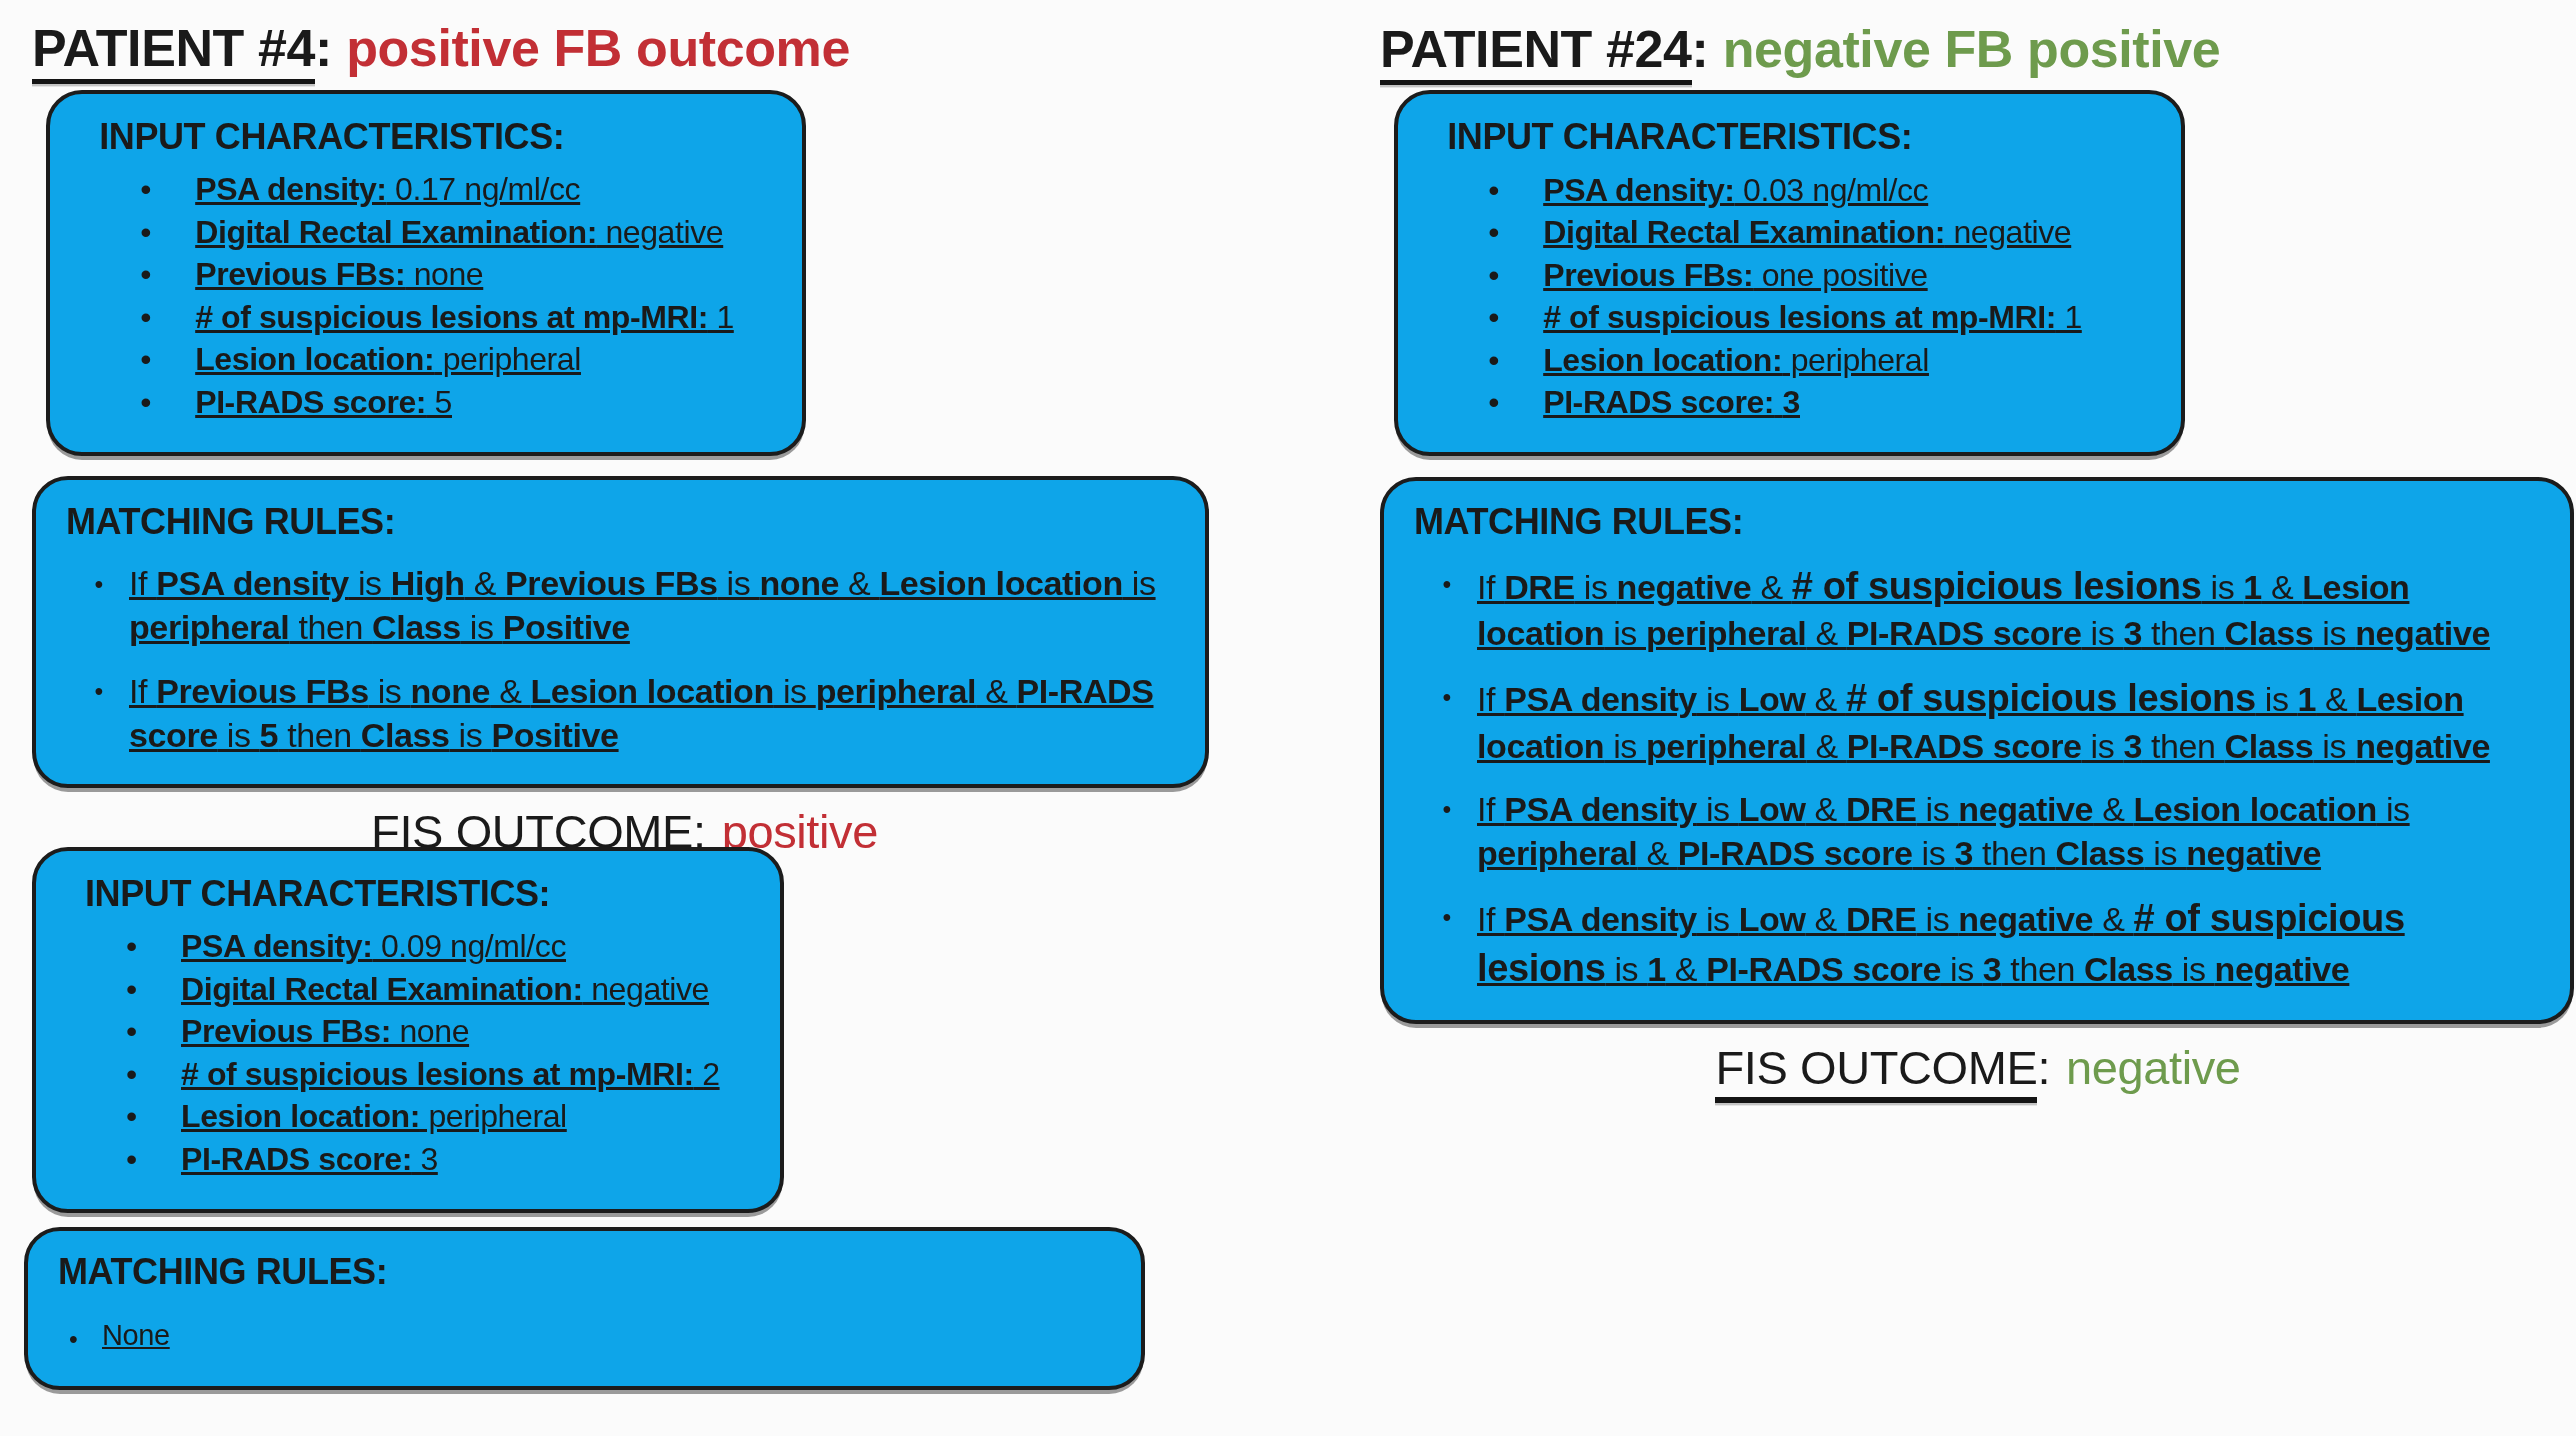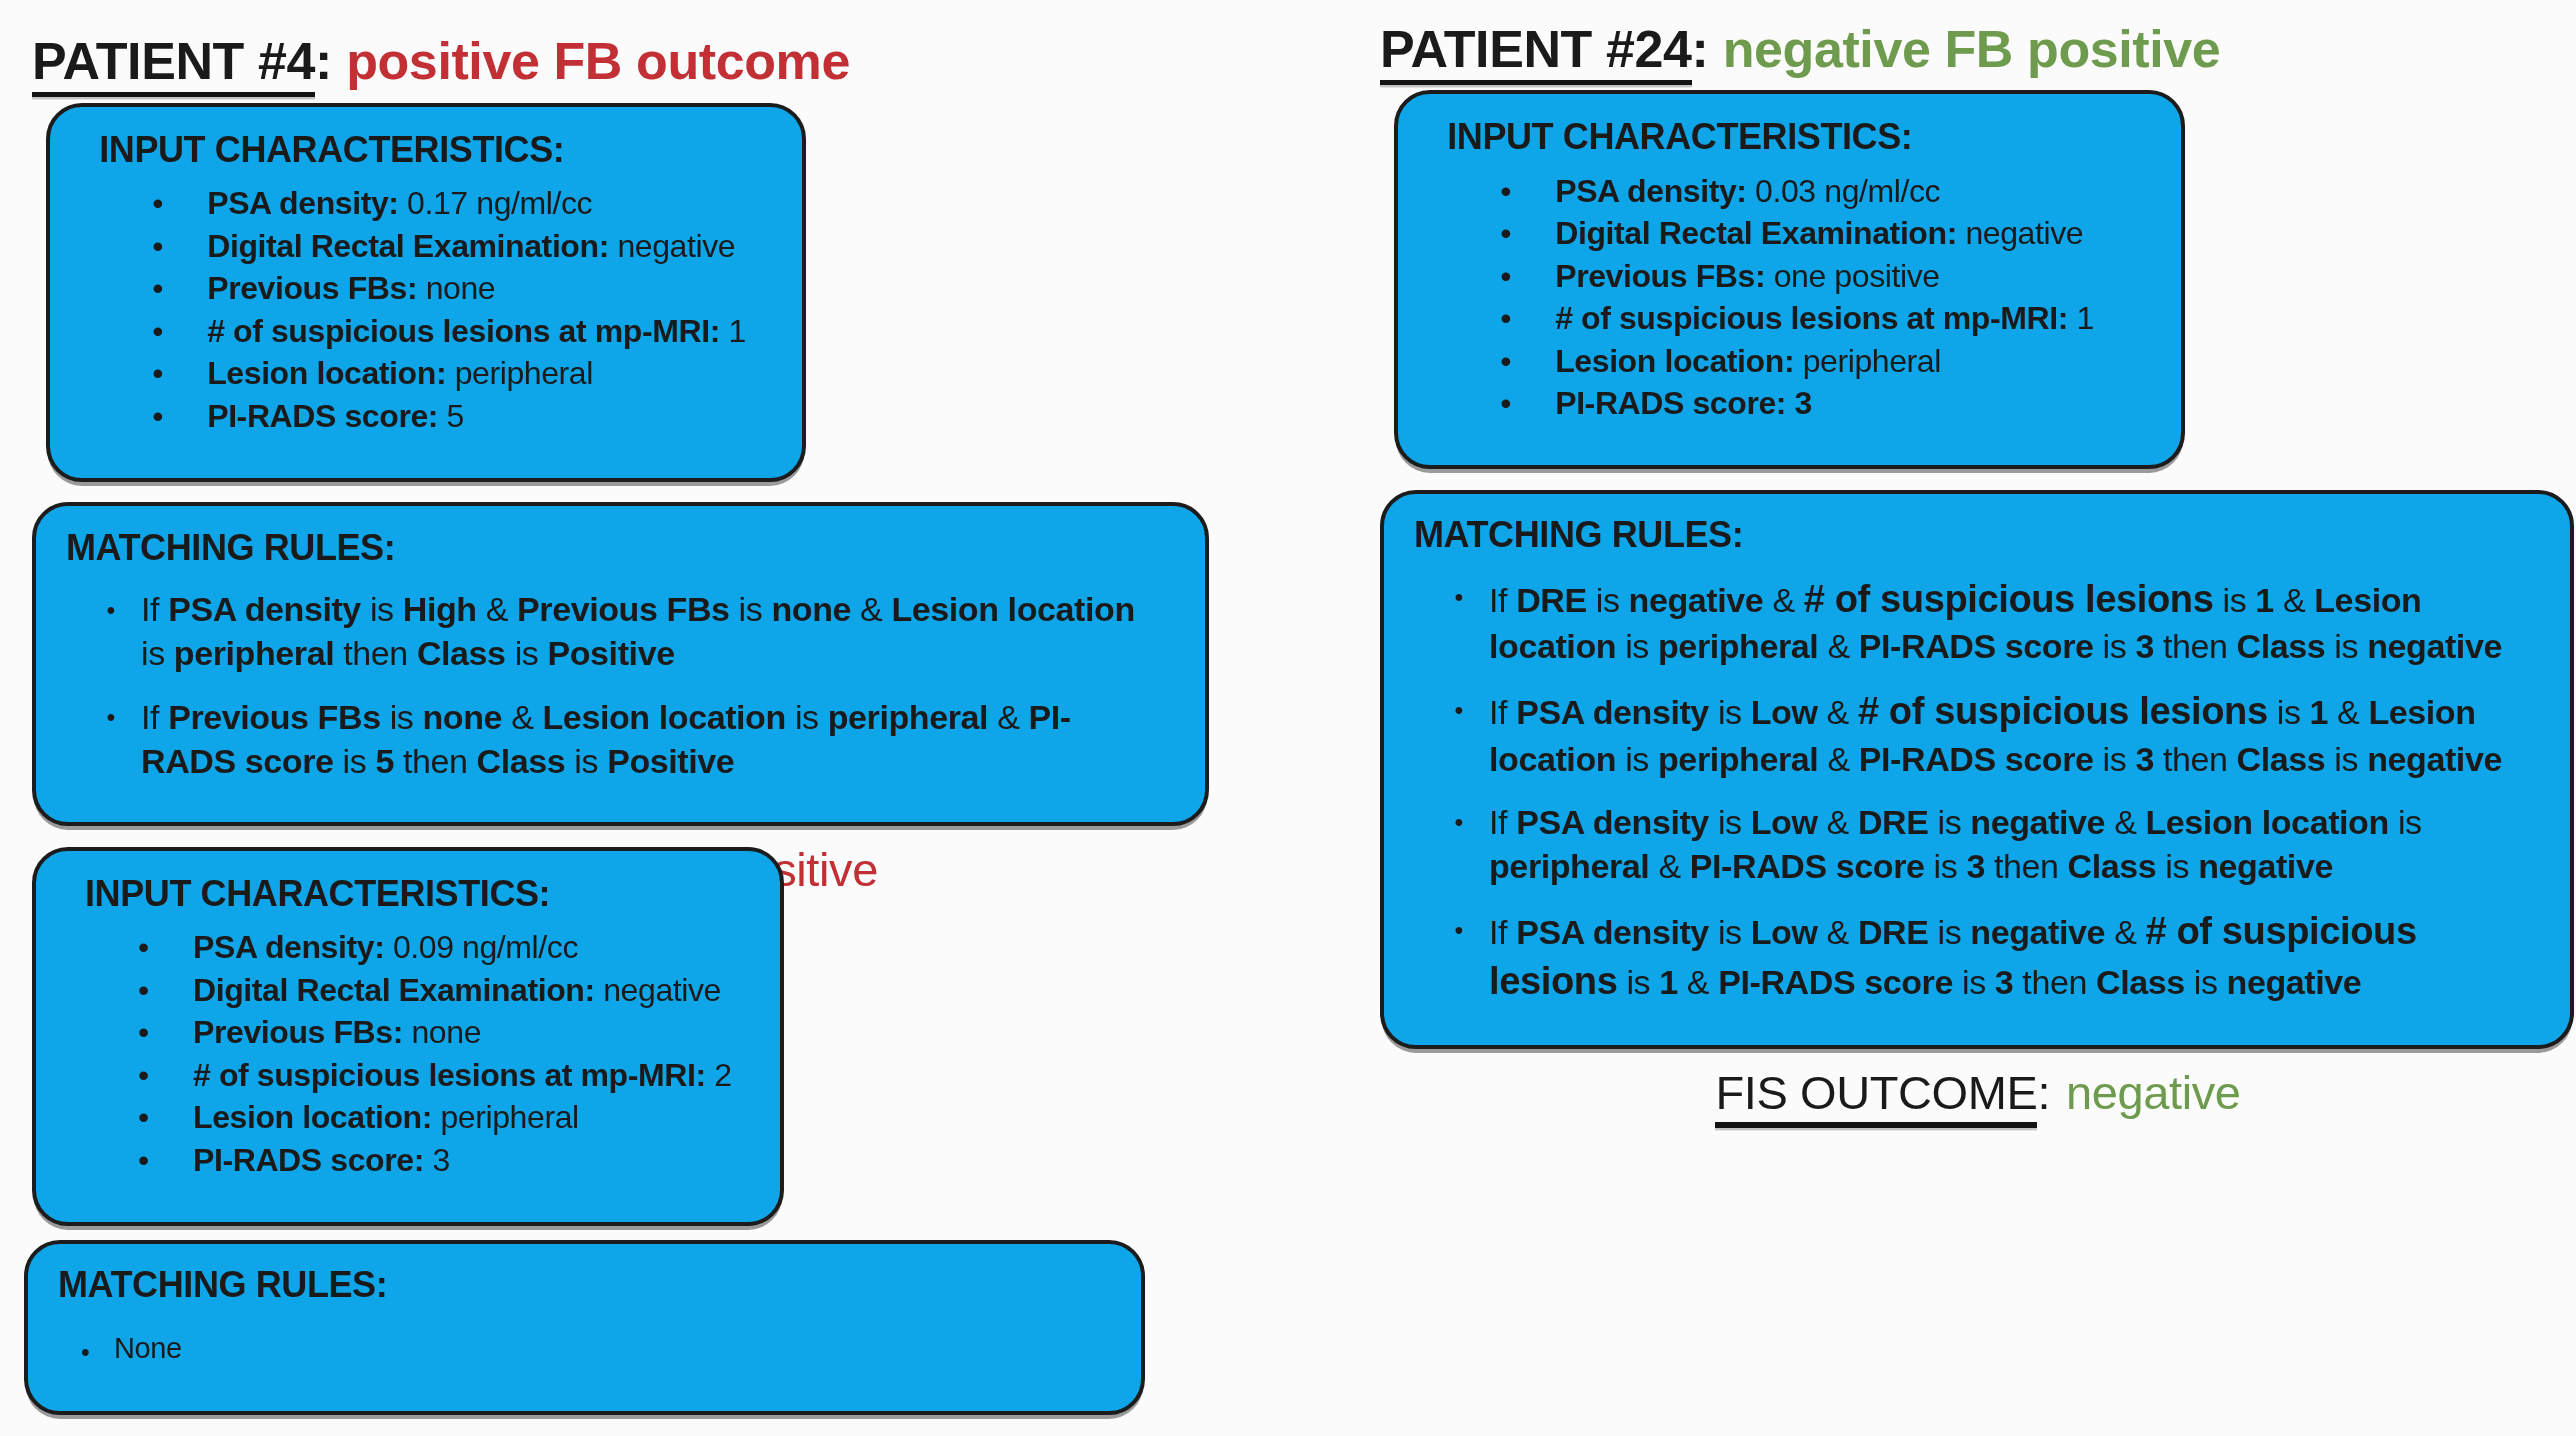--- a/index.html
+++ b/index.html
@@ -8,40 +8,40 @@
   }
   *{box-sizing:border-box;}
   html,body{margin:0;padding:0;}
   body{
     width:2576px;height:1436px;position:relative;overflow:hidden;
     background:var(--bg);color:var(--ink);
     font-family:"Liberation Sans", sans-serif;
     letter-spacing:-0.4px;
   }
   .section{position:absolute;}
-  #p4{left:32px;top:33px;width:1185px;}
+  #p4{left:32px;top:20px;width:1185px;}
   #p21{left:1380px;top:20.5px;width:1196px;}
   #p151{left:24px;top:834px;width:1169px;}
 
   .hdr{font-size:52px;font-weight:700;white-space:nowrap;line-height:1.1;}
   .u{border-bottom:5.5px solid #141414;padding-bottom:2.4px;box-shadow:0 2.4px 0 rgba(0,0,0,.22);}
   .hdr .outcome{margin-left:14.2px;}
 
   .box{
     background:#0ea5e9;border:4px solid var(--border);border-radius:36px;
     box-shadow:0 5.5px 0 -1.6px rgba(75,75,75,.55);
   }
   .input-box{padding:22px 32px 28.4px 49px;margin-top:12.6px;}
   #p4 .input-box{width:760px;margin-left:14.2px;}
   #p21 .input-box{width:791px;margin-left:14.2px;}
   #p151 .input-box{width:752px;margin-left:8px;}
 
   .box-title{font-size:36px;font-weight:700;margin-bottom:11px;line-height:1.15;}
 
-  ul{list-style:none;margin:12px;padding:0;}
+  ul{list-style:none;margin:0;padding:0;text-decoration:underline;}
   .input-list li{font-size:32px;line-height:1.33;padding-left:96px;position:relative;}
   .input-list li::before{content:"\2022";position:absolute;left:41px;}
 
   .rules-box{padding:20.5px 33px 27px 30px;margin-top:20.5px;}
   #p4 .rules-box{width:1177px;}
   #p21 .rules-box{width:1194px;}
   #p151 .rules-box{width:1121px;margin-top:14.2px;padding-bottom:32px;}
   .rules-list li{font-size:34px;line-height:1.3;padding-left:63px;position:relative;margin-top:19px;}
   .rules-list li::before{content:"\2022";position:absolute;left:28.4px;font-size:25px;top:6.3px;}
   #p151 .rules-list li{font-size:29px;margin-top:24px;padding-left:44px;}

